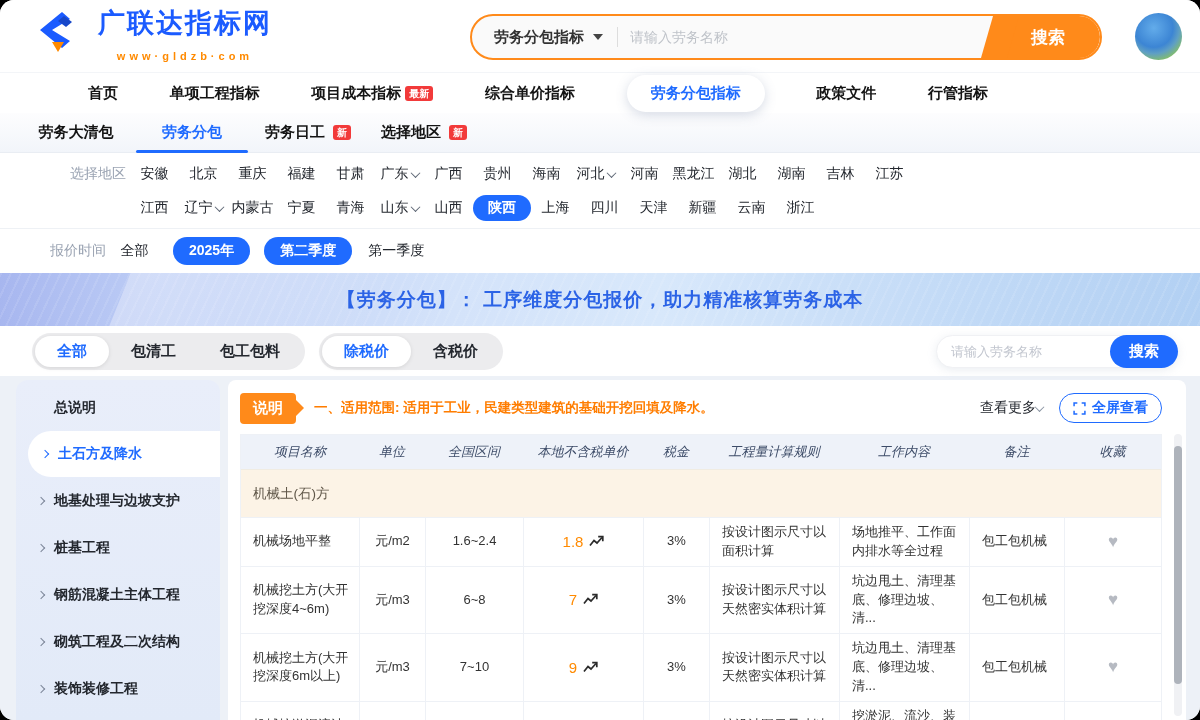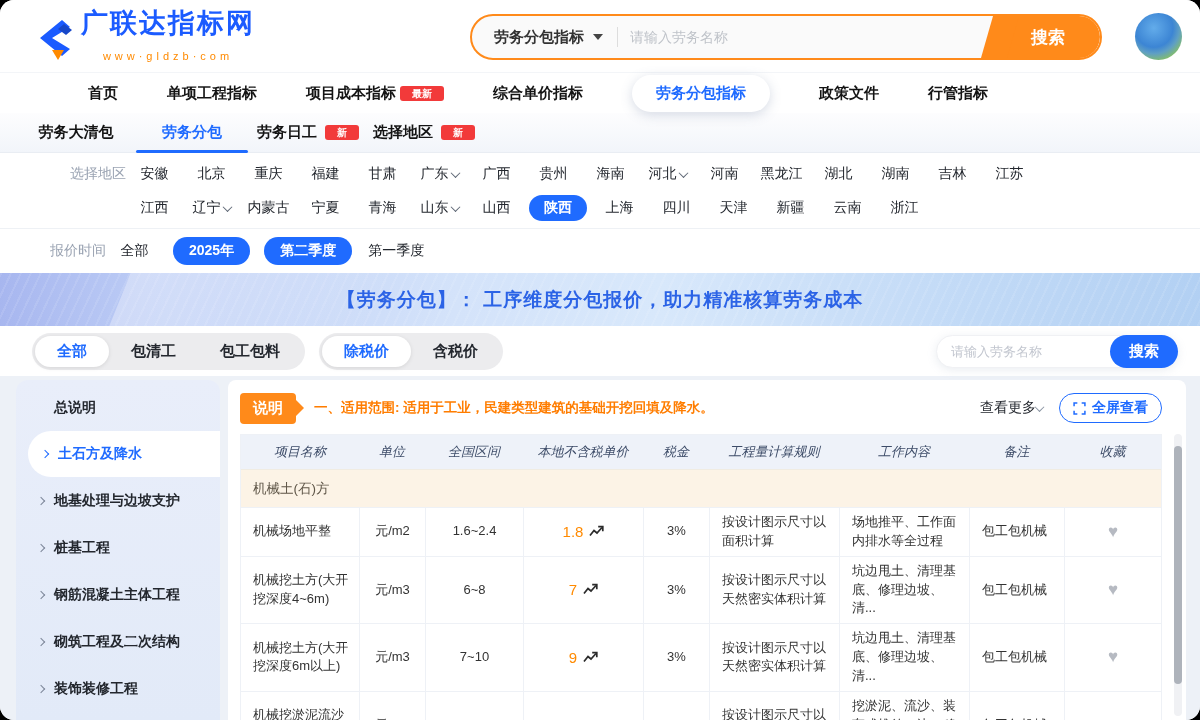--- a/index.html
+++ b/index.html
@@ -1,53 +1,53 @@
 <!DOCTYPE html>
 <html><head>
 <meta charset="utf-8">
 <style>
   html,body { margin:0; padding:0; background:#000; }
   * { box-sizing:border-box; font-family:"Liberation Sans","DejaVu Sans",sans-serif; }
   .page { position:relative; width:1200px; height:720px; background:#fff; border-radius:14px; overflow:hidden; display:flex; flex-direction:column; }
 
   
   .hdr { height:73px; flex-shrink:0; background:#fff; display:flex; align-items:center; position:relative; border-bottom:1px solid #f3f5f8; }
-  .logo { display:flex; align-items:flex-end; gap:3px; margin-left:32px; cursor:pointer; }
+  .logo { display:flex; align-items:flex-start; gap:20px; margin-left:32px; cursor:pointer; }
   .logo-txt { display:flex; flex-direction:column; align-items:center; }
   .logo-title { color:#1b5bff; font-size:27px; font-weight:800; letter-spacing:2px; line-height:1; }
-  .logo-sub { color:#ff8a00; font-size:11px; font-weight:400; letter-spacing:4px; margin-top:13px; }
+  .logo-sub { color:#ff8a00; font-size:11px; font-weight:700; letter-spacing:4px; margin-top:13px; }
   .search-pill { position:absolute; left:470px; top:14px; width:632px; height:46px; border:2px solid #ff8a1a; border-radius:24px; background:#fafafa; display:flex; align-items:center; overflow:hidden; }
   .search-cat { display:flex; align-items:center; gap:9px; padding:0 14px 0 22px; font-size:15px; font-weight:700; color:#333; cursor:pointer; white-space:nowrap; }
   .caret { width:0; height:0; border-left:5px solid transparent; border-right:5px solid transparent; border-top:6px solid #444; }
   .vdiv { width:1px; height:20px; background:#ddd; flex-shrink:0; }
   .hsearch { flex:1; min-width:0; border:none; outline:none; background:transparent; padding:0 12px; font-size:14px; color:#333; }
   .hsearch::placeholder { color:#bfc3c9; }
   .search-btn { position:relative; flex-shrink:0; height:46px; width:104px; background:#ff8a1a; border:none; color:#fff; font-size:17px; font-weight:700; cursor:pointer; border-radius:0 23px 23px 0; }
   .search-btn::before { content:""; position:absolute; left:-9px; top:0; width:26px; height:100%; background:#ff8a1a; transform:skewX(-16deg); }
   .search-btn span { position:relative; }
   .avatar { position:absolute; right:18px; top:13px; width:47px; height:47px; border-radius:50%; cursor:pointer;
     background:radial-gradient(circle at 40% 32%, #63acea 0%, #3c85d4 45%, #5f9fc4 60%, #83bd6d 78%, #a5d37f 100%); }
 
   
   .mainnav { height:40px; flex-shrink:0; background:#fff; display:flex; align-items:center; justify-content:space-between; padding:0 212px 0 88px; position:relative; z-index:3; }
   .nav-item { display:flex; align-items:center; font-size:15px; font-weight:700; color:#141414; cursor:pointer; white-space:nowrap; }
   .nav-item.active { color:#1f6bff; background:#fff; padding:9px 24px; border-radius:22px; box-shadow:0 3px 12px rgba(90,110,150,.25); }
-  .badge { background:#f23a3a; color:#fff; font-size:10px; font-weight:700; padding:2px 12px; border-radius:3px; margin-left:4px; line-height:1.1; }
+  .badge { background:#f23a3a; color:#fff; font-size:10px; font-weight:700; padding:2px 4px; border-radius:3px; margin-left:4px; line-height:1.1; }
 
   
   .subnav { height:40px; flex-shrink:0; display:flex; align-items:stretch; padding-left:20px; gap:4px; background:linear-gradient(180deg,#fdfdfe,#f2f5fa); border-bottom:1px solid #e9edf3; }
   .subnav-item { width:112px; display:flex; align-items:center; justify-content:center; gap:4px; font-size:15px; font-weight:700; color:#141414; position:relative; cursor:pointer; }
   .subnav-item.active { color:#1f6bff; }
   .subnav-item.active::after { content:""; position:absolute; bottom:-1px; left:0; right:0; height:3px; background:#1f6bff; border-radius:2px; }
 
   
   .region-section { background:#fff; flex-shrink:0; height:76px; padding-top:4px; border-bottom:1px solid #eef1f5; }
   .sel-row { display:flex; align-items:center; padding-left:70px; height:34px; }
   .sel-label { width:60px; font-size:14px; color:#9aa3b2; flex-shrink:0; }
-  .sel-items { display:flex; align-items:flex-start; gap:8px; }
+  .sel-items { display:flex; align-items:flex-start; }
   .sel-item { min-width:49px; padding:4px 2px; display:flex; align-items:center; justify-content:center; gap:3px; font-size:14px; color:#23272e; cursor:pointer; white-space:nowrap; }
   .sel-item.active { background:#1f6bff; color:#fff; font-weight:700; border-radius:15px; padding:4px 15px; min-width:auto; }
   .chev { display:inline-block; width:7px; height:7px; border-right:1.5px solid #5f6876; border-bottom:1.5px solid #5f6876; transform:rotate(45deg) translate(-1px,-1px); }
   .time-row { background:#fff; flex-shrink:0; height:44px; display:flex; align-items:center; padding-left:50px; }
   .time-items { display:flex; align-items:center; gap:14px; }
   .time-item { min-width:49px; text-align:center; font-size:14px; color:#23272e; cursor:pointer; padding:5px 2px; }
   .time-item.active { background:#1f6bff; color:#fff; font-weight:700; border-radius:16px; padding:5px 16px; min-width:auto; }
 
   
   .banner { height:53px; flex-shrink:0; position:relative; display:flex; align-items:center; justify-content:center; overflow:hidden;
@@ -81,21 +81,21 @@
   .notice-badge::after { content:""; position:absolute; right:-8px; top:50%; transform:translateY(-50%); border-top:8px solid transparent; border-bottom:8px solid transparent; border-left:8px solid #ff8a1a; }
   .notice-text { flex:1; color:#ff7d00; font-size:13.5px; font-weight:700; }
   .more { display:flex; align-items:center; font-size:14px; color:#23272e; margin-right:16px; cursor:pointer; }
   .more .chev { border-color:#8a94a2; }
   .fs-btn { display:flex; align-items:center; gap:6px; background:#fff; border:1px solid #1f6bff; color:#1f6bff; font-size:14px; font-weight:600; border-radius:16px; padding:5px 13px; cursor:pointer; }
 
   .table { border:1px solid #eef1f6; border-bottom:none; }
   .thead, .tr { display:grid; grid-template-columns:118px 66px 98px 120px 66px 130px 130px 95px 1fr; }
   .thead { background:#eef2f9; height:34px; align-items:center; }
   .th { font-size:13px; color:#3d4c68; text-align:center; padding:0 4px;font-style:italic; }
-  .group-row { background:#fcf3e6; height:38px; display:flex; align-items:center; padding-left:12px; font-size:13.5px; color:#5f5648; border-top:1px solid #f0ece2; }
+  .group-row { background:#fcf3e6; height:48px; display:flex; align-items:center; padding-left:12px; font-size:13.5px; color:#5f5648; border-top:1px solid #f0ece2; }
   .tr { min-height:48px; border-top:1px solid #eef1f6; background:#fff; }
   .td { display:flex; align-items:center; justify-content:center; text-align:center; padding:5px 6px; font-size:13px; color:#333; line-height:1.45; border-left:1px solid #eef1f6; }
   .td:first-child { border-left:none; }
   .td.lft { justify-content:flex-start; text-align:left; padding-left:12px; padding-right:10px; }
   .price { color:#ff8a00; font-size:15px; margin-right:6px; }
   .heart { color:#b6bac2; font-size:17px; cursor:pointer; }
   .vscroll { position:absolute; right:4px; top:54px; bottom:4px; width:8px; background:#f0f1f4; border-radius:4px; }
   .vthumb { position:absolute; left:0; top:12px; width:8px; height:238px; background:#aeb3bb; border-radius:4px; cursor:pointer; }
 </style>
 </head>

